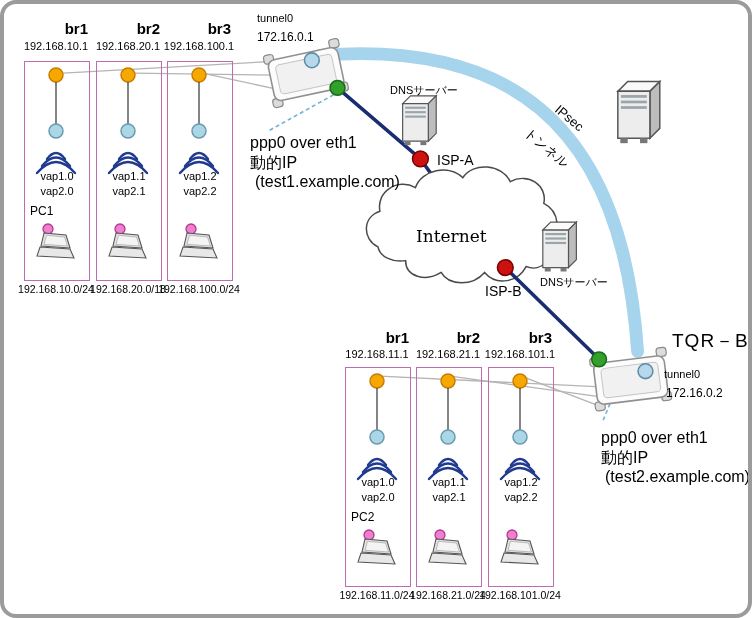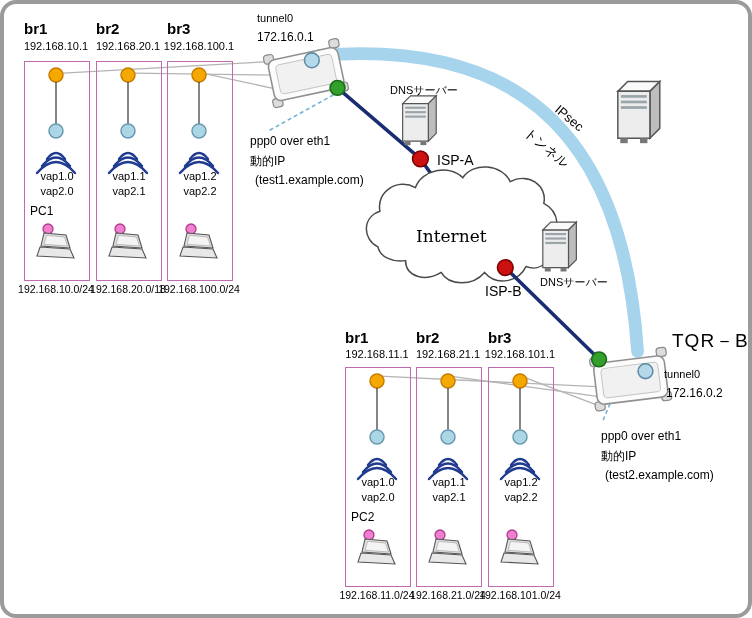--- a/index.html
+++ b/index.html
@@ -2,27 +2,27 @@
 <html><head>
 <meta charset="utf-8">
 <style>
   html,body{margin:0;padding:0;background:#fff;}
   #frame{
     position:relative;width:752px;height:618px;box-sizing:border-box;
     background:#fff;border:4px solid #9b9b9b;border-radius:16px;overflow:hidden;
     font-family:"Liberation Sans","DejaVu Sans",sans-serif;color:#000;
   }
   .lbl{position:absolute;white-space:nowrap;}
-  .bridge-name{font-size:15px;font-weight:bold;width:64px;text-align:left;}
+  .bridge-name{font-size:15px;font-weight:bold;width:64px;text-align:right;}
   .bridge-ip{font-size:11px;width:90px;text-align:center;}
   .subnet{font-size:10.5px;width:94px;text-align:center;}
   .router-title{font-size:19px;letter-spacing:1px;}
   .if-label{font-size:11px;}
   .ip-label{font-size:12px;}
-  .ppp{font-size:12px;}
+  .ppp{font-size:16px;}
   .server-label{font-size:11px;}
   .isp-label{font-size:14px;text-align:right;}
   .internet-label{font-family:"DejaVu Serif","Liberation Serif",serif;font-size:17px;width:100px;}
   .rot40{transform:rotate(40deg);transform-origin:0 50%;font-size:13px;}
   .bbox{position:absolute;width:64px;height:218px;border:1px solid #c06ab0;}
   .bbox-svg{position:absolute;left:0;top:0;width:62px;height:216px;}
   .vap{position:absolute;width:100%;text-align:center;font-size:11px;}
   .pc-label{position:absolute;left:5px;font-size:12px;}
   .lan-dot{fill:#f5a800;stroke:#c87d00;stroke-width:1.5;}
   .wlan-dot{fill:#aad6e6;stroke:#6b9ab0;stroke-width:1.5;}

